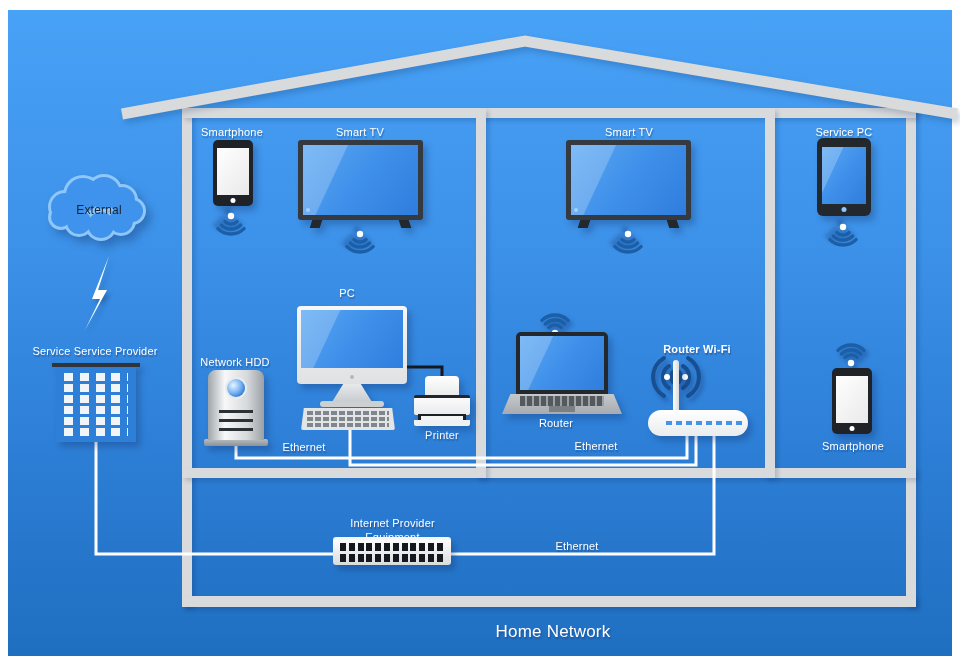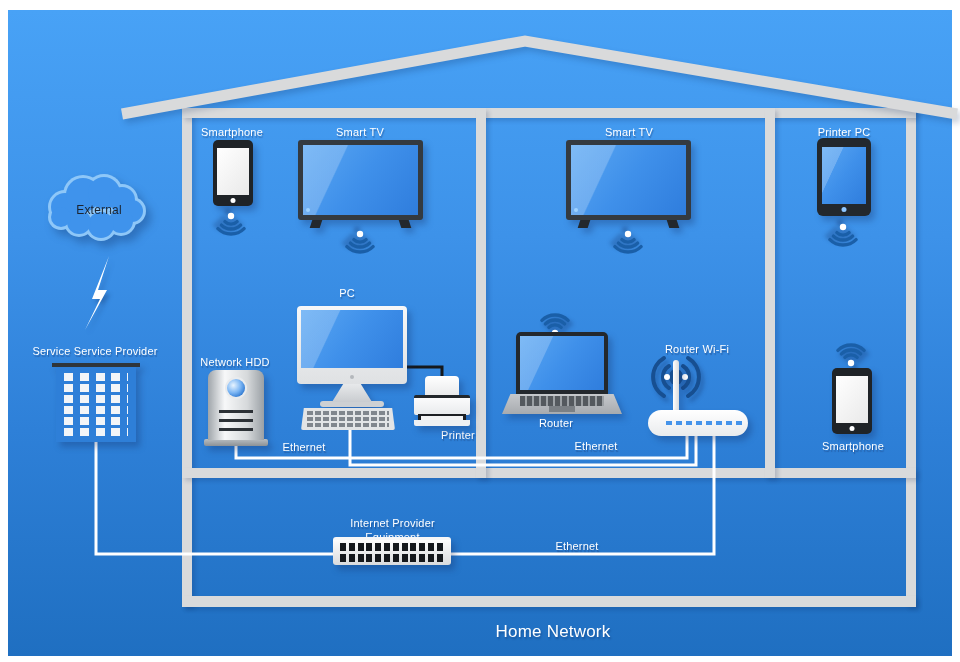--- a/index.html
+++ b/index.html
@@ -228,21 +228,21 @@
   <div class="hdd shadow" style="left:196px;top:360px;">
     <div class="hdd-tower">
       <div class="hdd-led"></div>
       <div class="hdd-slats"></div>
     </div>
     <div class="hdd-base"></div>
   </div>
 
   <span class="lbl" style="left:246px;top:430px;width:100px;">Ethernet</span>
 
-  <span class="lbl" style="left:400px;top:418px;width:100px;text-align:center;">Printer</span>
+  <span class="lbl" style="left:384px;top:418px;width:100px;text-align:center;">Printer</span>
   <div class="printer shadow" style="left:406px;top:360px;">
     <div class="printer-paper"></div>
     <div class="printer-body"></div>
     <div class="printer-out"></div>
     <div class="printer-sheet"></div>
     <div class="printer-base"></div>
   </div>
 
   <span class="lbl" style="left:571px;top:115px;width:100px;">Smart TV</span>
   <div class="tv shadow" style="left:558px;top:130px;">
@@ -270,36 +270,36 @@
     </div>
     <div class="laptop-base">
       <div class="laptop-keys"></div>
       <div class="laptop-pad"></div>
     </div>
   </div>
   <span class="lbl" style="left:498px;top:406px;width:100px;">Router</span>
 
   <span class="lbl" style="left:538px;top:429px;width:100px;">Ethernet</span>
 
-  <span class="lbl" style="left:639px;top:332px;width:100px;">Router Wi-Fi</span>
+  <span class="lbl" style="left:639px;top:332px;width:100px;font-weight:bold;">Router Wi-Fi</span>
   <svg class="rf" viewBox="0 0 84 52">
     <path d="M30,6 A22,22 0 0 0 30,44"></path>
       <path d="M35,14 A13,13 0 0 0 35,36"></path>
       <path d="M39,20 A7,7 0 0 0 39,30"></path>
     <circle cx="33" cy="25" r="3"></circle>
     <path d="M54,6 A22,22 0 0 1 54,44"></path>
       <path d="M49,14 A13,13 0 0 1 49,36"></path>
       <path d="M45,20 A7,7 0 0 1 45,30"></path>
     <circle cx="51" cy="25" r="3"></circle>
   </svg>
   <div class="router-antenna shadow"></div>
   <div class="router-body shadow"></div>
   <div class="router-dashes"></div>
 
-  <span class="lbl" style="left:786px;top:115px;width:100px;">Printer PC</span>
+  <span class="lbl" style="left:786px;top:115px;width:100px;">Service PC</span>
   <div class="tablet shadow" style="left:809px;top:128px;">
     <div class="tablet-screen screen-blue shine"></div>
     <div class="tablet-dot"></div>
   </div>
   <svg class="wifi down" style="left:815px;top:212px;" viewBox="0 0 40 32">
     <path d="M13.9,21.4 A8.6,8.6 0 0 1 26.1,21.4"></path>
       <path d="M10.4,17.9 A13.6,13.6 0 0 1 29.6,17.9"></path>
     <path d="M6.9,14.4 A18.6,18.6 0 0 1 33.1,14.4"></path>
       <circle cx="20" cy="27" r="3.2"></circle>
   </svg>

